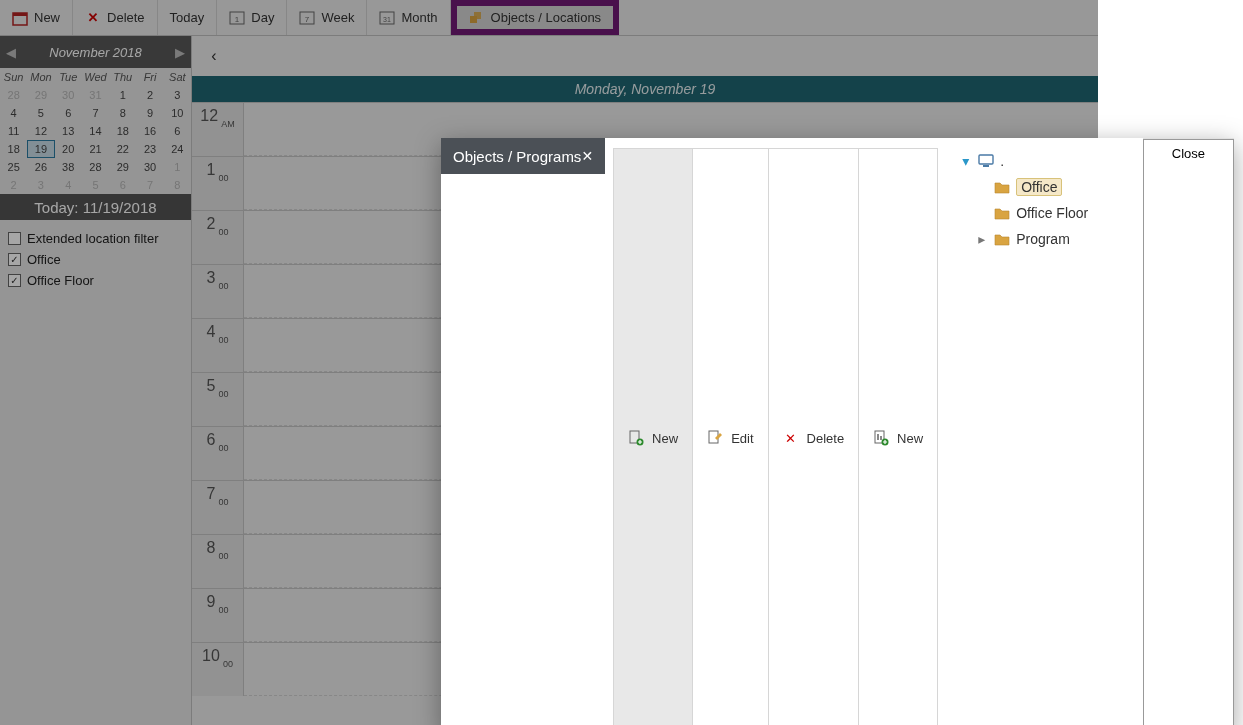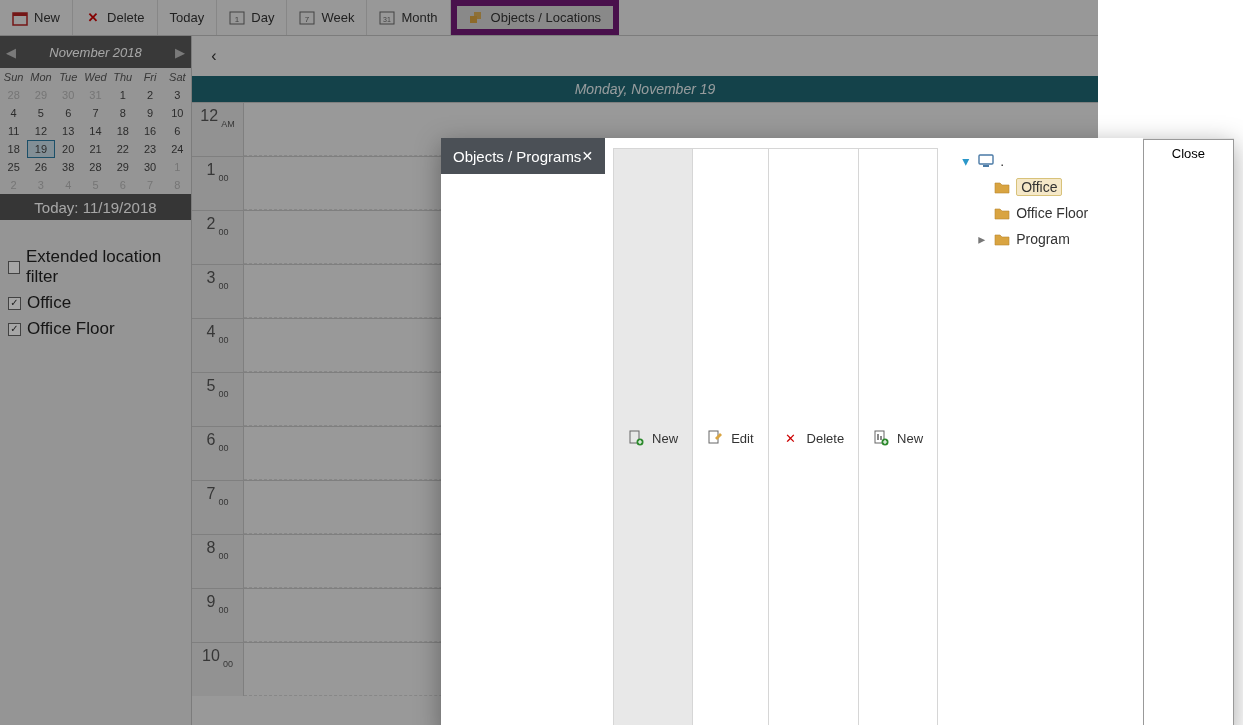--- a/index.html
+++ b/index.html
@@ -29,21 +29,21 @@
 
   .cal { font-size:11px; color:#444; }
   .cal .row { display:flex; }
   .cal .cell { width:27.4px; height:18px; display:flex; align-items:center; justify-content:center;}
   .cal .hdr { background:#e5e5e5; color:#555; font-weight:500;font-style:italic;}
   .cal .dim { color:#b5b5b5;}
   .cal .today { border:1px solid #2a7aa0; background:#c8dce6;}
 
   .today-strip{ height:26px; background:#545454; color:#fff; font-size:15px; display:flex; align-items:center; justify-content:center;}
 
-  .filter-list{ padding:24px 6px; font-size:17px; color:#222;}
+  .filter-list{ padding:8px 6px; font-size:13px; color:#222;}
   .filter-list .item{ display:flex; align-items:center; gap:6px; padding:3px 2px;}
   .filter-list .cb{ width:13px; height:13px; border:1px solid #666; display:inline-flex; align-items:center; justify-content:center; font-size:10px; background:#fff;}
   .filter-list .cb.checked::after{ content:"✓"; color:#333; line-height:1;}
 
   
   .daynav { height:40px; display:flex; align-items:center; padding:0 10px;}
   .daynav .back { width:24px; height:24px; display:flex; align-items:center; justify-content:center; border:1px solid transparent; color:#333; font-size:16px;}
   .dayheader { height:26px; background:#1f6672; color:#e8f0f2; font-size:14px; display:flex; align-items:center; justify-content:center;font-style:italic;}
   .timeslots { }
   .slot { height:54px; display:flex; border-top:1px solid #c3c3c3;}

